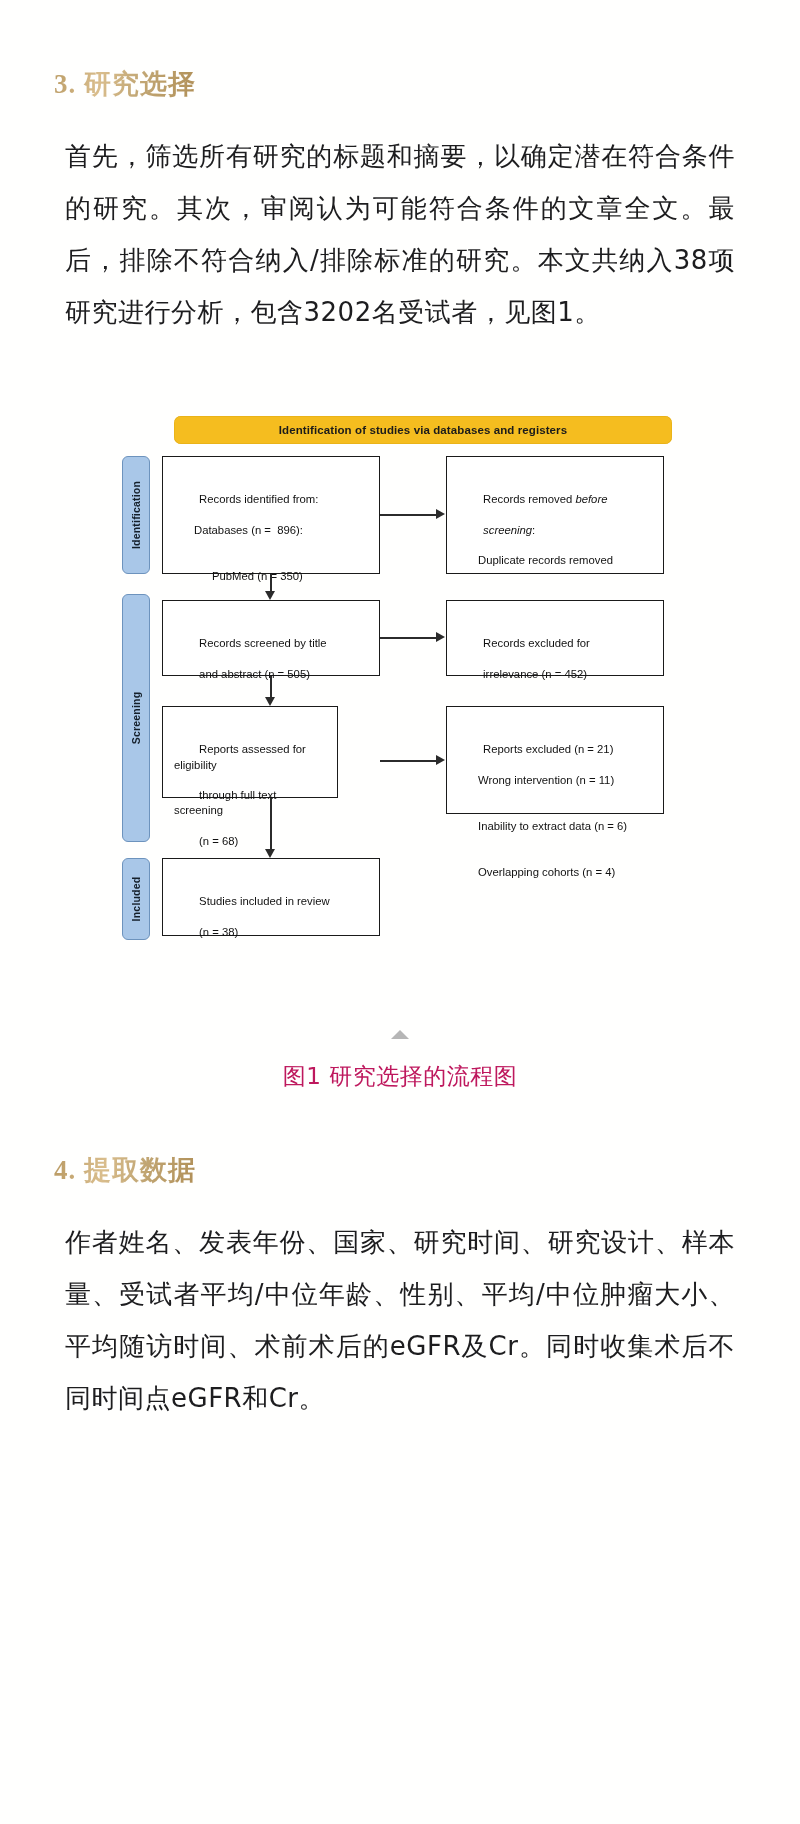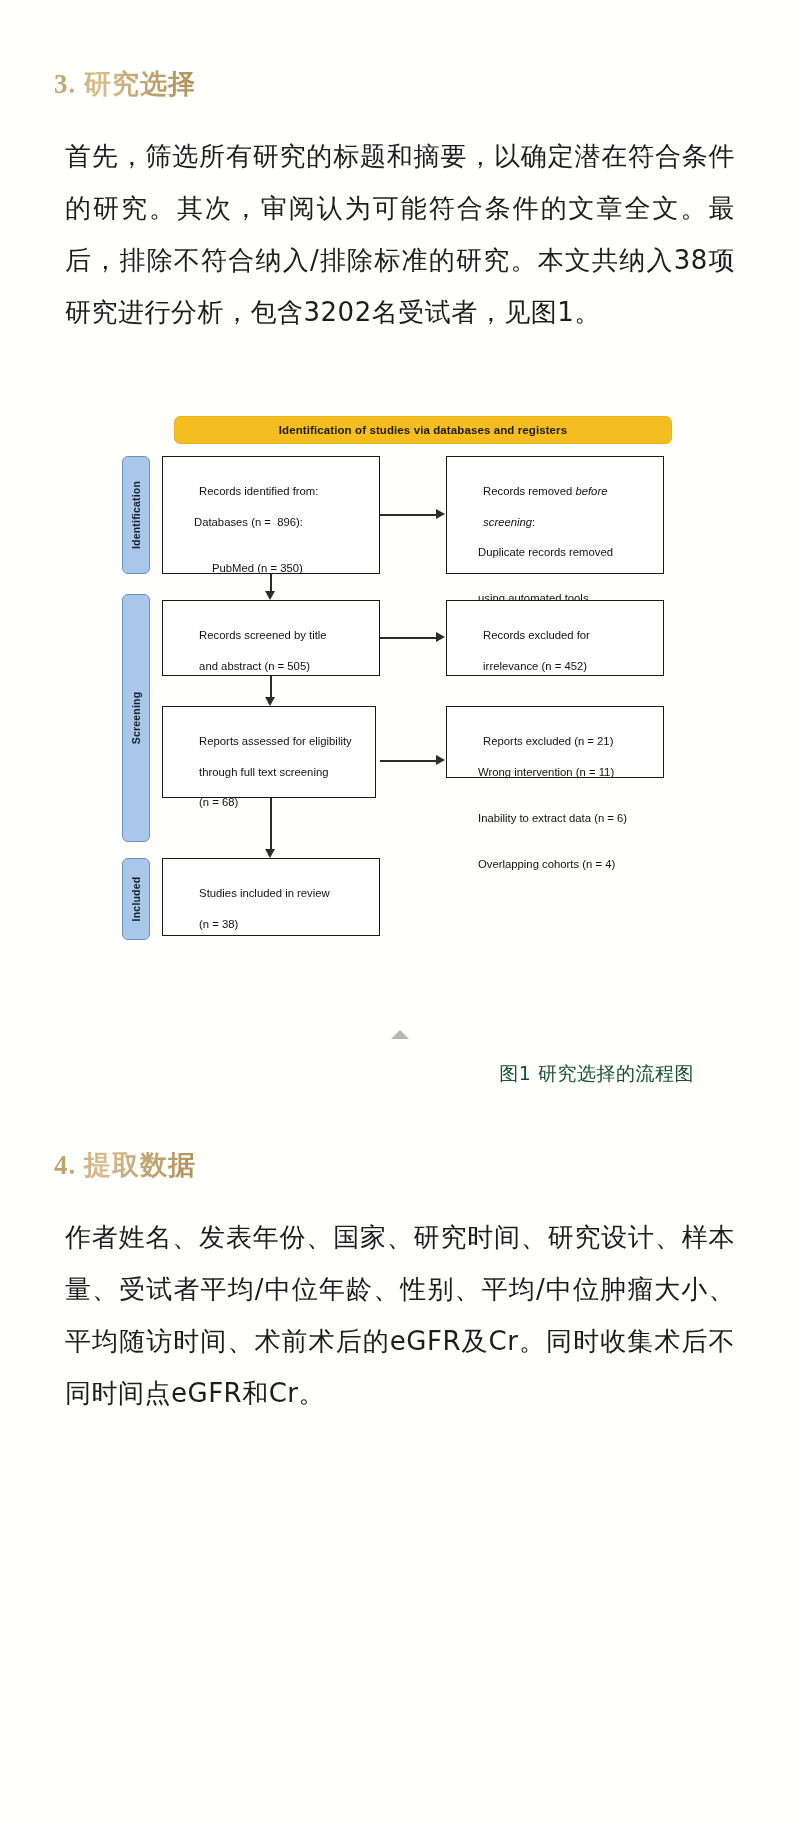--- a/index.html
+++ b/index.html
@@ -89,36 +89,36 @@
   }
   #side-identification{top:48px;height:116px;}
   #side-screening{top:186px;height:246px;}
   #side-included{top:450px;height:80px;}
 
   .box{
     position:absolute;
     border:1.6px solid #1a1a1a;
     background:#ffffff;
     box-sizing:border-box;
-    padding:12px 11px;
+    padding:20px 11px;
     font-size:11.3px;
     line-height:15.3px;
     color:#111;
     white-space:pre-wrap;
   }
   .box .ind1{padding-left:20px;display:block;}
   .box .ind2{padding-left:38px;display:block;}
   .box i{font-style:italic;}
 
   #box-identified  {left:46px;  top:48px;  width:218px; height:118px;}
   #box-removed     {left:330px; top:48px;  width:218px; height:118px;}
   #box-screened    {left:46px;  top:192px; width:218px; height:76px;}
   #box-excluded-irr{left:330px; top:192px; width:218px; height:76px;}
-  #box-eligibility {left:46px;  top:298px; width:214px; height:92px;}
-  #box-excluded-rep{left:330px; top:298px; width:218px; height:72px;}
+  #box-eligibility {left:46px;  top:298px; width:176px; height:92px;}
+  #box-excluded-rep{left:330px; top:298px; width:218px; height:108px;}
   #box-included    {left:46px;  top:450px; width:218px; height:78px;}
 
   
   .arrow-h{position:absolute;height:1.6px;background:#2b2b2b;}
   .arrow-v{position:absolute;width:1.6px;background:#2b2b2b;}
   .arrow-head-r{
     position:absolute;width:0;height:0;
     border-top:5.5px solid transparent;
     border-bottom:5.5px solid transparent;
     border-left:9px solid #2b2b2b;
@@ -143,23 +143,23 @@
   #av3-line{left:154px;top:390px;height:52px;}
   #av3-head{left:149px;top:441px;}
 
   .up-marker{
     width:0;height:0;margin:0 auto;
     border-left:9px solid transparent;
     border-right:9px solid transparent;
     border-bottom:9px solid #b6b6b6;
   }
   .fig-caption{
-    text-align:right;
-    font-size:19px;
-    color:#14532d;
+    text-align:center;
+    font-size:23px;
+    color:#be185d;
     letter-spacing:.5px;
     font-family:"DejaVu Sans","Liberation Sans",sans-serif;
   }
 </style>
 </head>
 <body>
 
 <div class="page">
 
   <div id="heading-1-wrap" style="padding-top:34px;">

